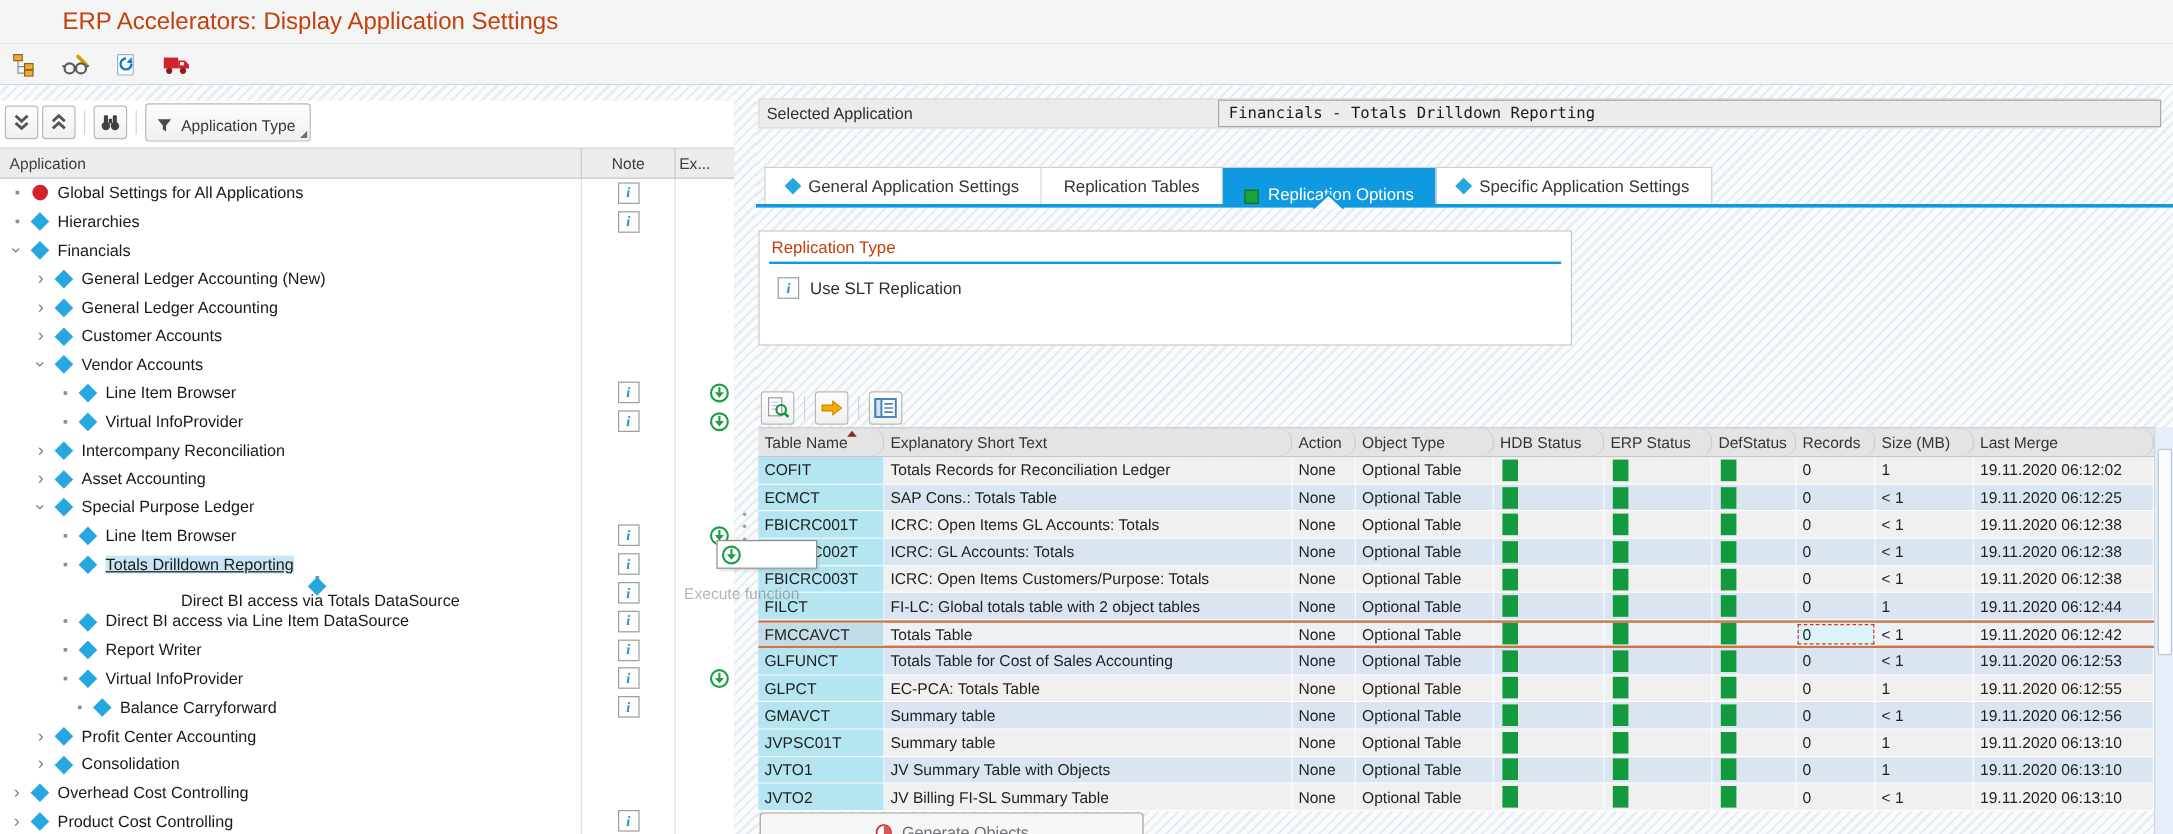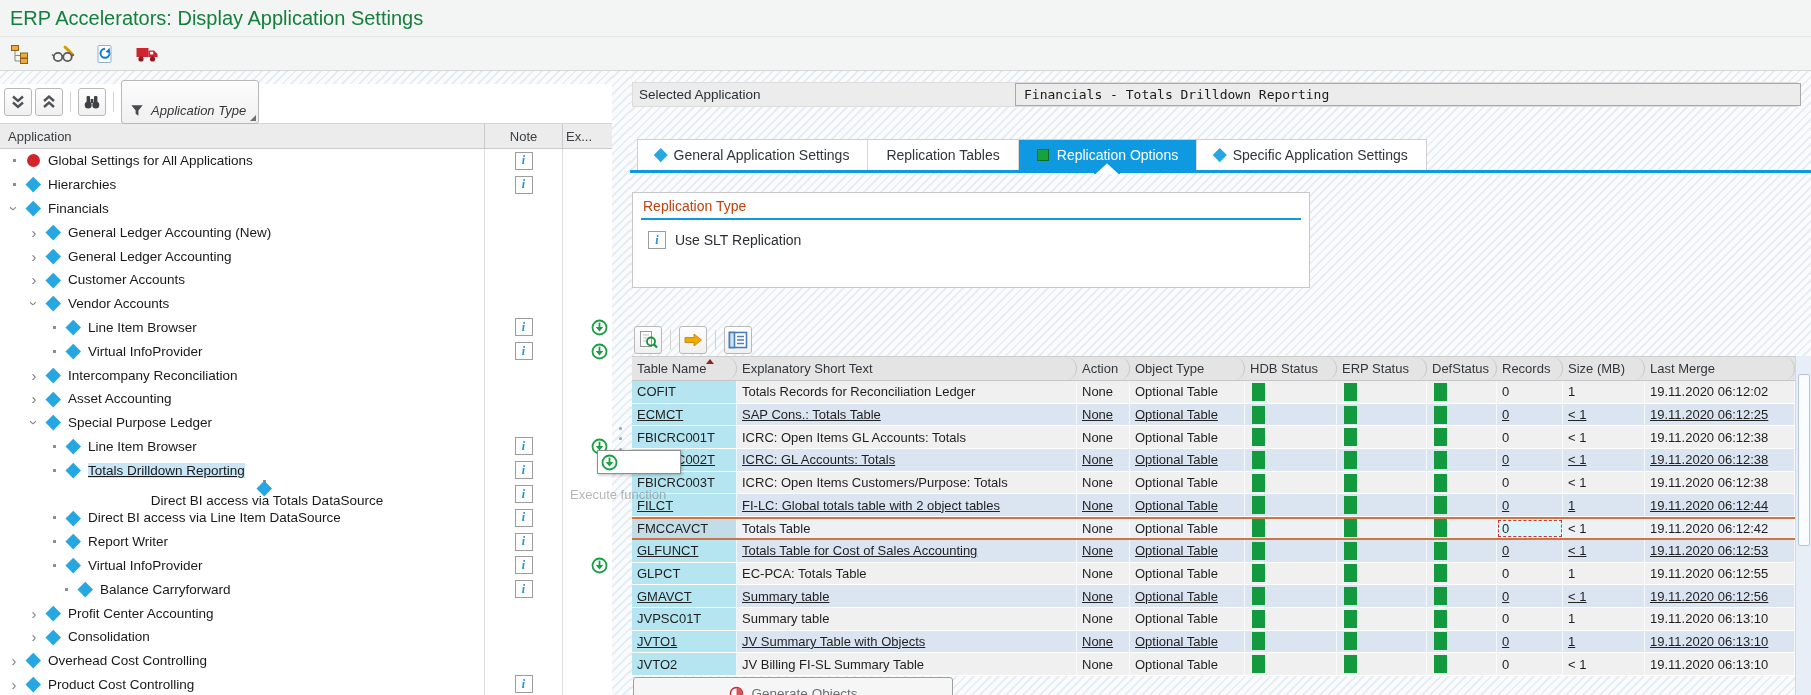--- a/index.html
+++ b/index.html
@@ -1,32 +1,32 @@
 <!DOCTYPE html>
 <html><head>
 <meta charset="utf-8">
 <style>
   html,body{margin:0;padding:0;background:#fff;}
   .screen{position:relative;width:1811px;height:695px;overflow:hidden;background:#fff;
           font-family:"Liberation Sans",sans-serif;color:#222;}
   
   .titlebar{height:36px;background:#f3f4f4;border-bottom:1px solid #e4e4e4;display:flex;align-items:center;}
-  .titlebar span{font-size:20px;color:#15803d;padding-left:10px;}
+  .titlebar span{font-size:20px;color:#c2410c;padding-left:10px;margin-left:42px;}
   .main-toolbar{height:33px;background:#f3f4f4;border-bottom:1px solid #d6d6d6;display:flex;align-items:center;gap:16px;padding-left:8px;}
   .tbtn{width:26px;height:26px;display:flex;align-items:center;justify-content:center;cursor:default;}
   
   .hatch{background:repeating-linear-gradient(135deg,#fafbfc 0px,#fafbfc 4px,#e8edf4 4px,#e8edf4 6px);}
   .hatch-band{position:absolute;left:0;top:71px;width:614px;height:13px;}
   
   .left-panel{position:absolute;left:0;top:84px;width:612px;bottom:0;background:#fff;border-right:1px solid #e0e0e0;}
   .tree-toolbar{display:flex;align-items:center;gap:3px;padding:3px 0 0 4px;height:30px;}
   .sbtn{height:26px;min-width:26px;background:linear-gradient(#fdfdfd,#f0f0f0);border:1px solid #b9b9b9;border-radius:3px;
         display:flex;align-items:center;justify-content:center;}
   .sep{width:1px;height:20px;background:#d2d2d2;margin:0 4px;}
-  .filter-btn{display:flex;align-items:center;gap:6px;padding:16px 12px 0 8px;position:relative;font-size:13px;color:#33373b;font-style:italic;}
+  .filter-btn{display:flex;align-items:center;gap:6px;padding:4px 12px 0 8px;position:relative;font-size:13px;color:#33373b;}
   .filter-btn:after{content:'';position:absolute;right:2px;bottom:2px;border-left:6px solid transparent;border-bottom:6px solid #6f6f6f;}
   .tree-header{display:flex;height:24px;margin-top:6px;background:#ececec;border-top:1px solid #d6d6d6;border-bottom:1px solid #c9c9c9;
                font-size:13px;color:#3a3e42;align-items:center;}
   .th-app{width:484px;padding-left:8px;box-sizing:border-box;}
   .th-note{width:78px;text-align:center;border-left:1px solid #c9c9c9;box-sizing:border-box;height:100%;display:flex;align-items:center;justify-content:center;}
   .th-ex{width:45px;border-left:1px solid #c9c9c9;box-sizing:border-box;height:100%;display:flex;align-items:center;padding-left:3px;}
   .trow{display:flex;height:23.8px;align-items:center;font-size:13.5px;}
   .tname{width:484px;display:flex;align-items:center;box-sizing:border-box;}
   .tnote{width:78px;display:flex;align-items:center;justify-content:center;border-left:1px solid #dedede;height:100%;box-sizing:border-box;}
   .tex{width:50px;display:flex;align-items:center;justify-content:flex-end;padding-right:4px;border-left:1px solid #dedede;height:100%;box-sizing:border-box;}
@@ -48,38 +48,38 @@
   
   .right-panel{position:absolute;left:630px;top:71px;right:0;bottom:0;}
   .selapp-row{position:absolute;left:2px;top:11px;width:1165px;height:25px;background:#ececec;border:1px solid #dcdcdc;
               box-sizing:border-box;display:flex;align-items:center;font-size:13.5px;color:#2c2f33;}
   .selapp-row>span{padding-left:6px;}
   .selapp-field{position:absolute;left:382px;top:0px;width:786px;height:23px;background:#ececec;border:1px solid #a8a8a8;
                 font-family:"DejaVu Sans Mono","Liberation Mono",monospace;font-size:13px;color:#1a1a1a;line-height:22px;padding-left:8px;box-sizing:border-box;}
   .tabstrip{position:absolute;left:7px;top:68px;height:31px;display:flex;background:#fff;border:1px solid #cfcfcf;border-bottom:none;box-sizing:border-box;}
   .tab{display:flex;align-items:center;gap:8px;padding:0 18px;border-right:1px solid #d8d8d8;font-size:14px;color:#32363a;white-space:nowrap;}
   .tab:last-child{border-right:none;}
-  .tab.active{background:#0f99e1;color:#fff;}
+  .tab.active{background:#0f99e1;color:#fff;align-items:flex-end;}
   .tab .dia{width:9.5px;height:9.5px;}
   .gsq-tab{width:12px;height:12px;background:#17a23c;border:1px solid #0b6e28;box-sizing:border-box;}
   .tab-underline{position:absolute;left:0;right:0;top:99px;height:3px;background:#0f99e1;}
   .notch{position:absolute;top:90px;width:26px;height:13px;z-index:3;}
   .groupbox{position:absolute;left:2px;top:121px;width:678px;height:96px;background:#fff;border:1px solid #c8c8c8;box-sizing:border-box;}
   .gb-title{font-size:14px;color:#c2410c;padding:5px 0 4px 10px;}
   .gb-rule{height:2px;background:#0f99e1;margin:0 8px;}
   .gb-opt{display:flex;align-items:center;gap:9px;margin:11px 0 0 15px;font-size:14px;color:#2b2f33;}
   .table-toolbar{position:absolute;left:4px;top:255px;display:flex;align-items:center;gap:4px;}
   .dtable{position:absolute;left:2px;top:285px;width:1163px;font-size:13px;}
   .tgrid{display:grid;grid-template-columns:105px 340px 53px 115px 92px 90px 70px 66px 82px 150px;}
   .thead{height:25px;background:#e4e4e4;border-top:1px solid #cdcdcd;border-bottom:1px solid #c6c6c6;box-sizing:border-box;}
   .hc{display:flex;align-items:center;padding-left:5px;border-right:1px solid #c9c9c9;color:#33373b;position:relative;box-sizing:border-box;white-space:nowrap;overflow:hidden;border-radius:11px;}
   .sortmark{position:absolute;top:2px;left:74px;border-left:4px solid transparent;border-right:4px solid transparent;border-bottom:5px solid #8c2626;}
   .trowt{height:22.7px;box-sizing:border-box;border-bottom:1px solid #fff;}
   .trowt.odd{background:#f0f0f0;}
-  .trowt.even{background:#dbe5f2;text-decoration:underline;}
+  .trowt.even{background:#dbe5f2;}
   .trowt.rowsel{background:#edf1f6;border-top:2px solid #cf7442;border-bottom:2px solid #cf7442;}
   .c{display:flex;align-items:center;padding-left:5px;border-right:1px solid rgba(255,255,255,.75);box-sizing:border-box;white-space:nowrap;overflow:hidden;color:#1f1f1f;}
   .c.namec{background:#b4e5f0;}
   .trowt.rowsel .c.namec{background:#c3dde8;}
   .gsq{width:13px;height:18px;background:#149a3e;margin-left:2px;}
   .c.focused{background:#dcf4f9;outline:1.6px dashed #c63a36;outline-offset:-2px;}
   .vscroll{position:absolute;right:0;top:285px;bottom:0;width:15px;background:#e7eef7;border-left:1px solid #ccd8e8;}
   .vthumb{position:absolute;left:2px;top:18px;width:10px;height:170px;background:#fafcfe;border:1px solid #b6c6da;border-radius:2px;}
   .genbtn{position:absolute;left:3px;top:606px;width:318px;height:30px;background:#f6f6f6;border:1px solid #9f9f9f;border-radius:3px 3px 0 0;
           display:flex;align-items:center;justify-content:center;gap:8px;font-size:13.5px;color:#6b6f73;font-family:"Liberation Sans",sans-serif;}

